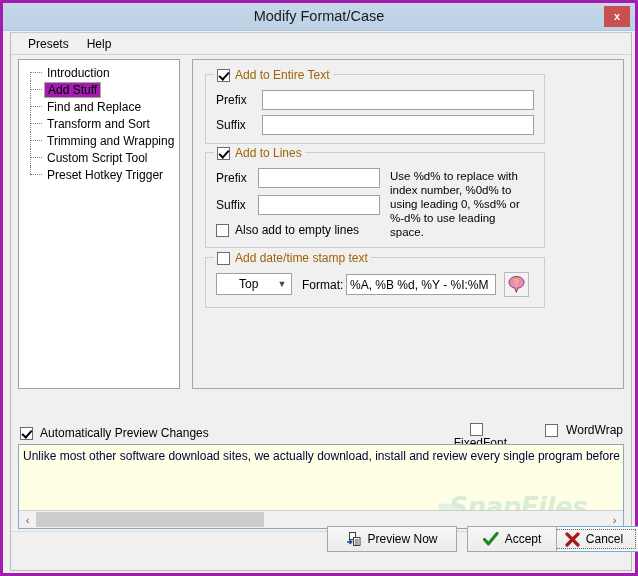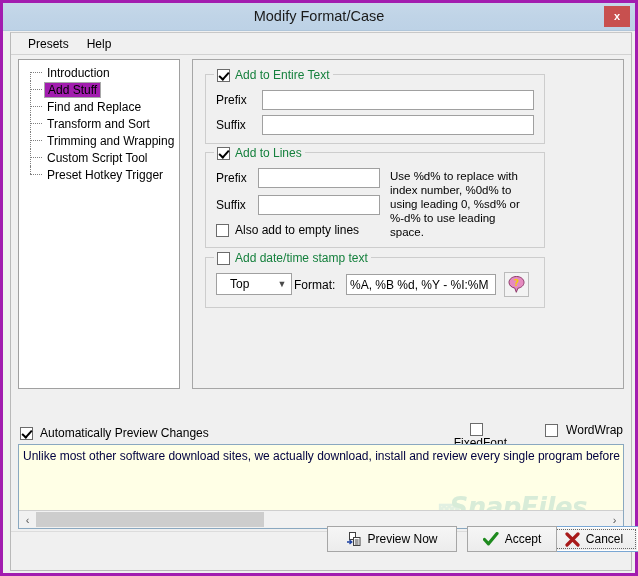--- a/index.html
+++ b/index.html
@@ -180,21 +180,21 @@
     content: "";
     position: absolute;
     left: 3px;
     top: 0px;
     width: 4px;
     height: 8px;
     border: solid #000;
     border-width: 0 2px 2px 0;
     transform: rotate(42deg);
   }
-  .group-title { font-size: 12px; color: #15803d; }
+  .group-title { font-size: 12px; color: #a16207; }
   .fld-row {
     position: absolute;
     display: flex;
     align-items: center;
   }
   .fld-label {
     font-size: 12px;
     text-align: left;
     color: #000;
     margin-right: 6px;
@@ -229,21 +229,21 @@
     height: 22px;
     border: 1px solid #a0a0a0;
     background: #fff;
     box-sizing: border-box;
     display: flex;
     align-items: center;
     cursor: pointer;
   }
   .combo .val {
     flex: 1;
-    padding-left: 13px;
+    padding-left: 22px;
     font-size: 12px;
   }
   .combo .chev {
     width: 18px;
     text-align: center;
     font-size: 9px;
     color: #4a4a4a;
   }
   .help-btn {
     position: absolute;
@@ -493,21 +493,21 @@
 
         <div class="groupbox" style="left:12px; top:197px; width:340px; height:51px;">
           <div class="group-header">
             <span class="cb"></span>
             <span class="group-title">Add date/time stamp text</span>
           </div>
           <div class="combo" style="left:10px; top:15px; width:76px;">
             <span class="val">Top</span>
             <span class="chev">▼</span>
           </div>
-          <span class="fld-label" style="position:absolute; left:88px; top:20px;">Format:</span>
+          <span class="fld-label" style="position:absolute; left:96px; top:20px;">Format:</span>
           <input class="textbox" style="position: absolute; left: 140px; top: 16px; width: 150px; height: 21px;" type="text" value="%A, %B %d, %Y - %I:%M %p">
           <div class="help-btn" style="left:298px; top:14px;">
             <svg width="19" height="19" viewBox="0 0 19 19">
               <path d="M9.5 1.5 C13.8 1.5 17 4.2 17 7.4 C17 10.3 14.4 12.7 10.9 13.2 L9.3 17.3 L7.8 13.1 C4.5 12.5 2 10.2 2 7.4 C2 4.2 5.2 1.5 9.5 1.5 Z" fill="#e58bc0" stroke="#8c3a6a" stroke-width="1"></path>
               <text x="9.3" y="11" font-size="9" font-weight="bold" fill="#f5d000" font-family="DejaVu Sans, sans-serif" text-anchor="middle">?</text>
             </svg>
           </div>
         </div>
 
       </div>

